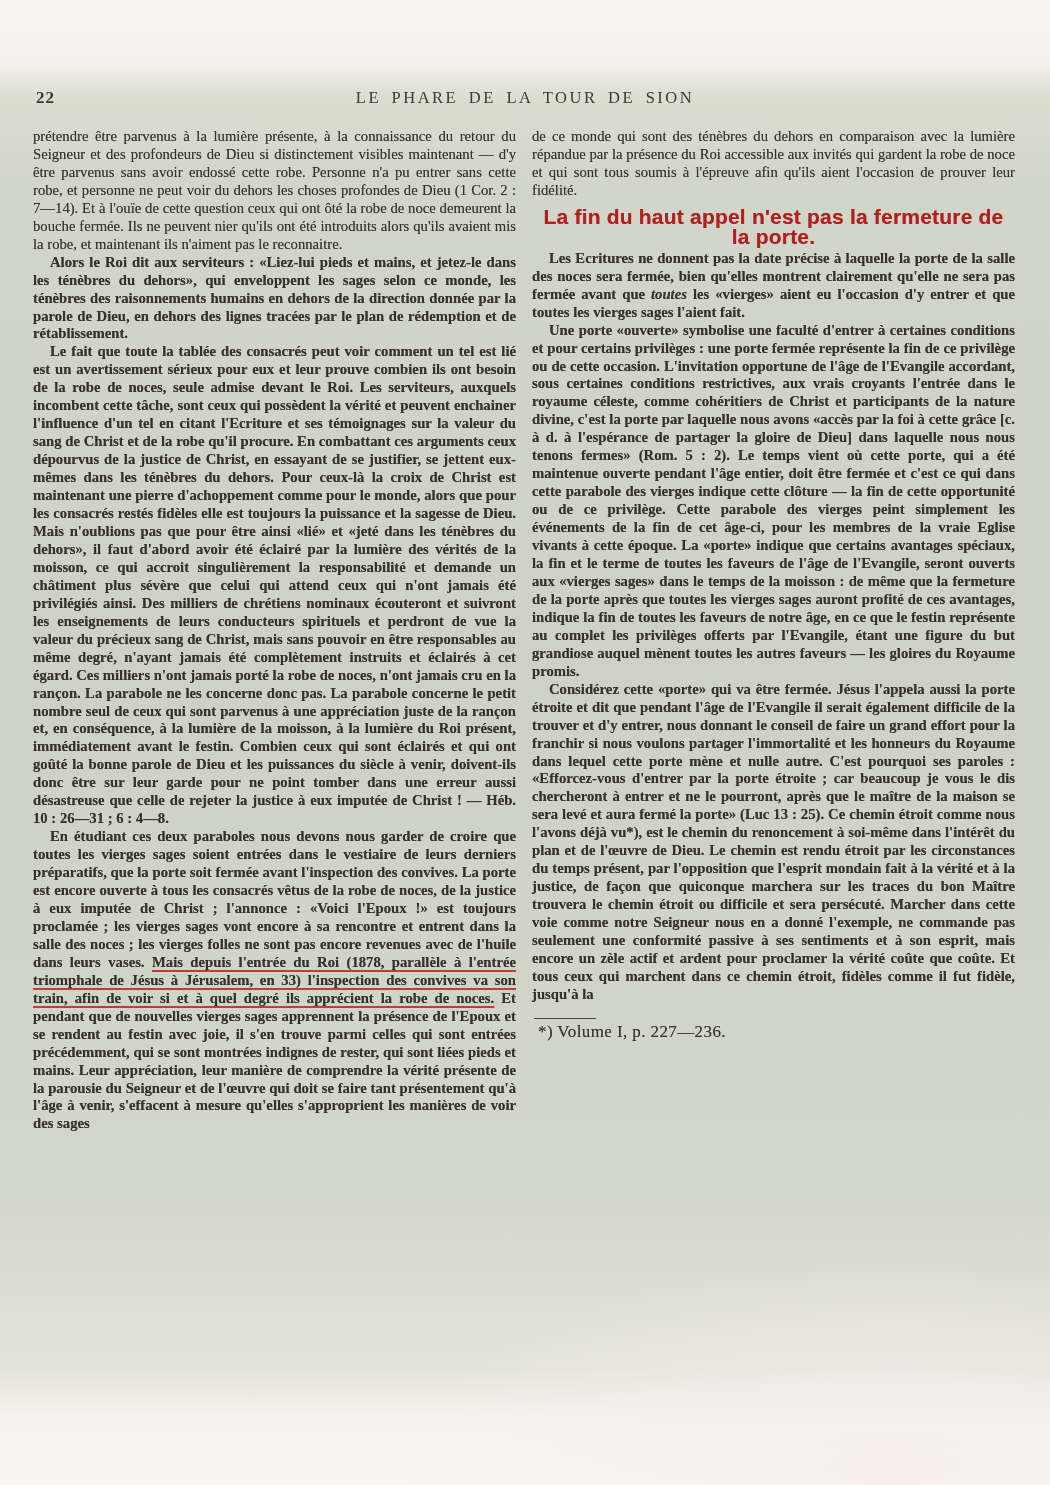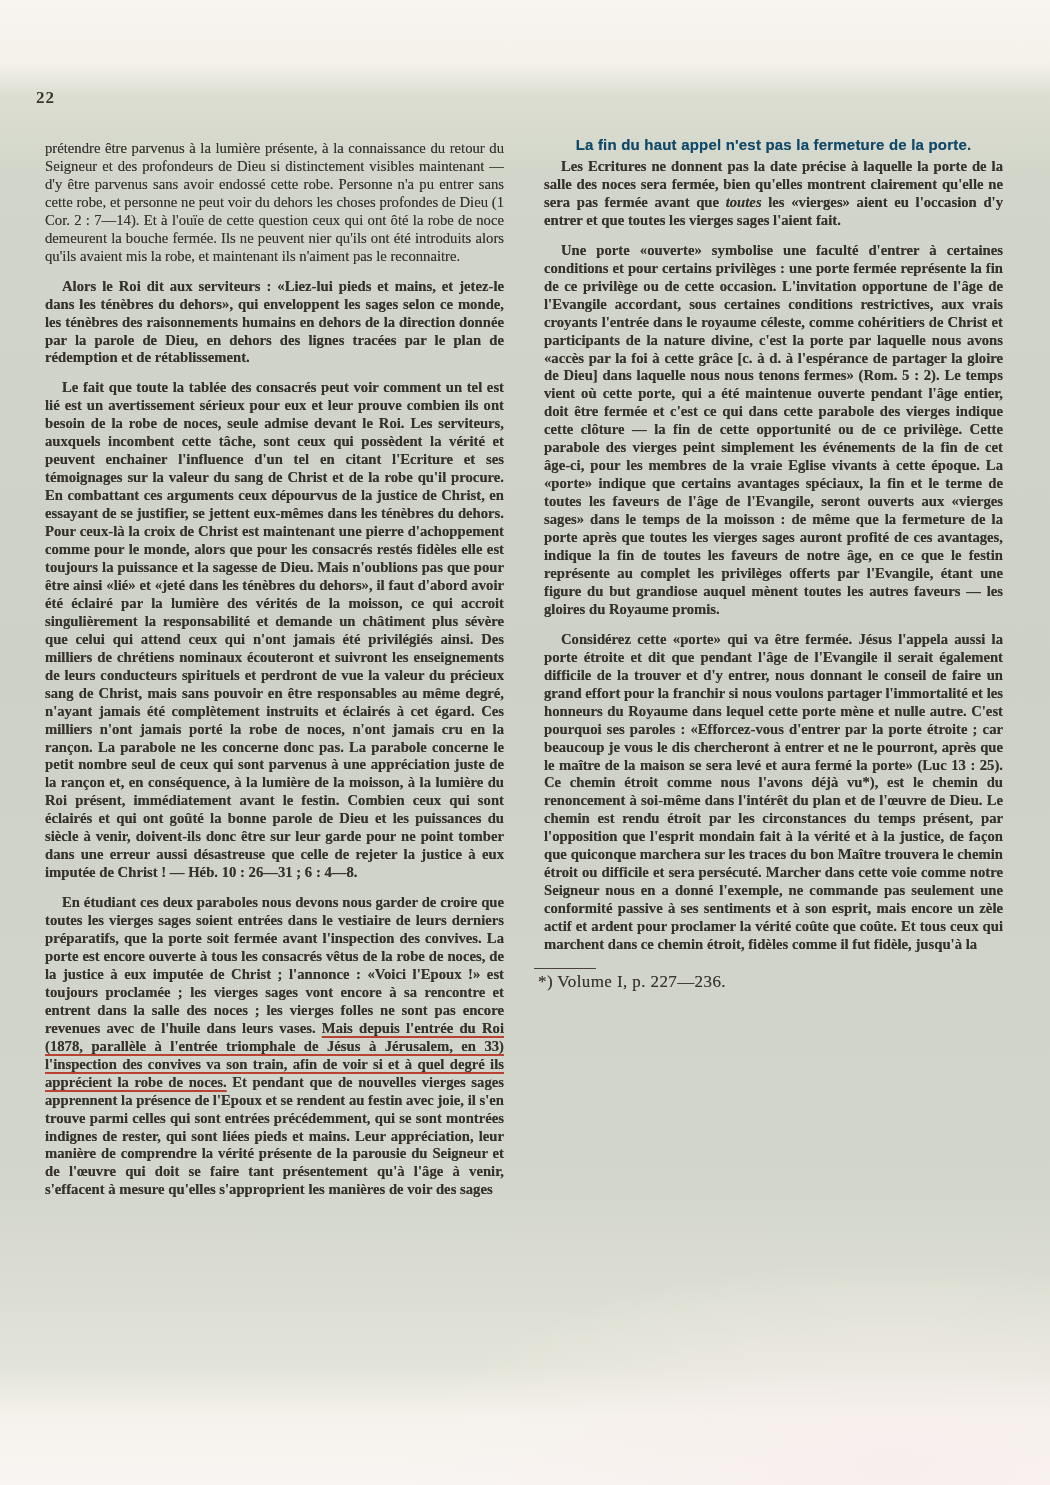--- a/index.html
+++ b/index.html
@@ -34,29 +34,29 @@
     position:absolute;top:128px;left:33px;width:982px;
     display:flex;gap:16px;
   }
   .col{
     width:483px;
     font-size:14.7px;line-height:17.95px;
     text-align:justify;
     color:#36312b;
     text-shadow:0 0 .45px rgba(54,49,43,.55);
   }
-  .col p{margin:12px;}
+  .col p{margin:0;}
   .col p.indent{text-indent:17px;font-weight:bold;}
   .col p + p{margin-top:0px;}
   .section-heading{
     font-family:"Liberation Sans","DejaVu Sans",sans-serif;
-    font-weight:bold;font-size:15px;line-height:20px;
+    font-weight:bold;font-size:21px;line-height:20px;
     text-align:center;text-indent:0 !important;
     margin:7px 0 3px 0 !important;
-    color:#0c4a6e;letter-spacing:.2px;
+    color:#b91c1c;letter-spacing:.2px;
   }
   .red-underline{
     text-decoration:underline;
     text-decoration-color:rgba(194,56,40,.85);
     text-decoration-thickness:2.4px;
     text-underline-offset:2.5px;
     text-decoration-skip-ink:none;
   }
   .ital{font-style:italic;}
   .footnote{
@@ -69,32 +69,34 @@
   }
   .footnote-text{padding-left:6px;letter-spacing:.4px;}
 </style>
 </head>
 <body>
 
 <div class="page">
 
   <div class="running-head">
     <span class="page-number">22</span>
+    <div class="journal-title">LE PHARE DE LA TOUR DE SION</div>
   </div>
 
   <div class="columns">
 
     <div class="col">
       <p>prétendre être parvenus à la lumière présente, à la connaissance du retour du Seigneur et des profondeurs de Dieu si distinctement visibles maintenant — d'y être parvenus sans avoir endossé cette robe.  Personne n'a pu entrer sans cette robe, et personne ne peut voir du dehors les choses profondes de Dieu (1 Cor. 2 : 7—14).  Et à l'ouïe de cette question ceux qui ont ôté la robe de noce demeurent la bouche fermée. Ils ne peuvent nier qu'ils ont été introduits alors qu'ils avaient mis la robe, et maintenant ils n'aiment pas le reconnaitre.</p>
       <p class="indent">Alors le Roi dit aux serviteurs :  «Liez-lui pieds et mains, et jetez-le dans les ténèbres du dehors», qui enveloppent les sages selon ce monde, les ténèbres des raisonnements humains en dehors de la direction donnée par la parole de Dieu, en dehors des lignes tracées par le plan de rédemption et de rétablissement.</p>
       <p class="indent">Le fait que toute la tablée des consacrés peut voir comment un tel est lié est un avertissement sérieux pour eux et leur prouve combien ils ont besoin de la robe de noces, seule admise devant le Roi.  Les serviteurs, auxquels incombent cette tâche, sont ceux qui possèdent la vérité et peuvent enchainer l'influence d'un tel en citant l'Ecriture et ses témoignages sur la valeur du sang de Christ et de la robe qu'il procure.  En combattant ces arguments ceux dépourvus de la justice de Christ, en essayant de se justifier, se jettent eux-mêmes dans les ténèbres du dehors.  Pour ceux-là la croix de Christ est maintenant une pierre d'achoppement comme pour le monde, alors que pour les consacrés restés fidèles elle est toujours la puissance et la sagesse de Dieu.  Mais n'oublions pas que pour être ainsi «lié» et «jeté dans les ténèbres du dehors», il faut d'abord avoir été éclairé par la lumière des vérités de la moisson, ce qui accroit singulièrement la responsabilité et demande un châtiment plus sévère que celui qui attend ceux qui n'ont jamais été privilégiés ainsi.  Des milliers de chrétiens nominaux écouteront et suivront les enseignements de leurs conducteurs spirituels et perdront de vue la valeur du précieux sang de Christ, mais sans pouvoir en être responsables au même degré, n'ayant jamais été complètement instruits et éclairés à cet égard.  Ces milliers n'ont jamais porté la robe de noces, n'ont jamais cru en la rançon. La parabole ne les concerne donc pas.  La parabole concerne le petit nombre seul de ceux qui sont parvenus à une appréciation juste de la rançon et, en conséquence, à la lumière de la moisson, à la lumière du Roi présent, immédiatement avant le festin.  Combien ceux qui sont éclairés et qui ont goûté la bonne parole de Dieu et les puissances du siècle à venir, doivent-ils donc être sur leur garde pour ne point tomber dans une erreur aussi désastreuse que celle de rejeter la justice à eux imputée de Christ !  —  Héb. 10 : 26—31 ; 6 : 4—8.</p>
       <p class="indent"><span>En étudiant ces deux paraboles nous devons nous garder de croire que toutes les vierges sages soient entrées dans le vestiaire de leurs derniers préparatifs, que la porte soit fermée avant l'inspection des convives.  La porte est encore ouverte à tous les consacrés vêtus de la robe de noces, de la justice à eux imputée de Christ ; l'annonce :  «Voici l'Epoux !» est toujours proclamée ;  les vierges sages vont encore à sa rencontre et entrent dans la salle des noces ;  les vierges folles ne sont pas encore revenues avec de l'huile dans leurs vases. </span><span class="red-underline">Mais depuis l'entrée du Roi (1878, parallèle à l'entrée triomphale de Jésus à Jérusalem, en 33) l'inspection des convives va son train, afin de voir si et à quel degré ils apprécient la robe de noces.</span><span>  Et pendant que de nouvelles vierges sages apprennent la présence de l'Epoux et se rendent au festin avec joie, il s'en trouve parmi celles qui sont entrées précédemment, qui se sont montrées indignes de rester, qui sont liées pieds et mains.  Leur appréciation, leur manière de comprendre la vérité présente de la parousie du Seigneur et de l'œuvre qui doit se faire tant présentement qu'à l'âge à venir, s'effacent à mesure qu'elles s'approprient les manières de voir des sages</span></p>
     </div>
 
     <div class="col">
+      <p>de ce monde qui sont des ténèbres du dehors en comparaison avec la lumière répandue par la présence du Roi accessible aux invités qui gardent la robe de noce et qui sont tous soumis à l'épreuve afin qu'ils aient l'occasion de prouver leur fidélité.</p>
       <p class="section-heading">La fin du haut appel n'est pas la fermeture de la porte.</p>
       <p class="indent"><span>Les Ecritures ne donnent pas la date précise à laquelle la porte de la salle des noces sera fermée, bien qu'elles montrent clairement qu'elle ne sera pas fermée avant que </span><span class="ital">toutes</span><span> les «vierges» aient eu l'occasion d'y entrer et que toutes les vierges sages l'aient fait.</span></p>
       <p class="indent">Une porte «ouverte» symbolise une faculté d'entrer à certaines conditions et pour certains privilèges :  une porte fermée représente la fin de ce privilège ou de cette occasion.  L'invitation opportune de l'âge de l'Evangile accordant, sous certaines conditions restrictives, aux vrais croyants l'entrée dans le royaume céleste, comme cohéritiers de Christ et participants de la nature divine, c'est la porte par laquelle nous avons «accès par la foi à cette grâce [c. à d. à l'espérance de partager la gloire de Dieu] dans laquelle nous nous tenons fermes» (Rom. 5 : 2).  Le temps vient où cette porte, qui a été maintenue ouverte pendant l'âge entier, doit être fermée et c'est ce qui dans cette parabole des vierges indique cette clôture — la fin de cette opportunité ou de ce privilège.  Cette parabole des vierges peint simplement les événements de la fin de cet âge-ci, pour les membres de la vraie Eglise vivants à cette époque.  La «porte» indique que certains avantages spéciaux, la fin et le terme de toutes les faveurs de l'âge de l'Evangile, seront ouverts aux «vierges sages» dans le temps de la moisson : de même que la fermeture de la porte après que toutes les vierges sages auront profité de ces avantages, indique la fin de toutes les faveurs de notre âge, en ce que le festin représente au complet les privilèges offerts par l'Evangile, étant une figure du but grandiose auquel mènent toutes les autres faveurs  —  les gloires du Royaume promis.</p>
       <p class="indent">Considérez cette «porte» qui va être fermée.  Jésus l'appela aussi la porte étroite et dit que pendant l'âge de l'Evangile il serait également difficile de la trouver et d'y entrer, nous donnant le conseil de faire un grand effort pour la franchir si nous voulons partager l'immortalité et les honneurs du Royaume dans lequel cette porte mène et nulle autre.  C'est pourquoi ses paroles : «Efforcez-vous d'entrer par la porte étroite ;  car beaucoup je vous le dis chercheront à entrer et ne le pourront, après que le maître de la maison se sera levé et aura fermé la porte» (Luc 13 : 25).  Ce chemin étroit comme nous l'avons déjà vu*), est le chemin du renoncement à soi-même dans l'intérêt du plan et de l'œuvre de Dieu.  Le chemin est rendu étroit par les circonstances du temps présent, par l'opposition que l'esprit mondain fait à la vérité et à la justice, de façon que quiconque marchera sur les traces du bon Maître trouvera le chemin étroit ou difficile et sera persécuté. Marcher dans cette voie comme notre Seigneur nous en a donné l'exemple, ne commande pas seulement une conformité passive à ses sentiments et à son esprit, mais encore un zèle actif et ardent pour proclamer la vérité coûte que coûte.  Et tous ceux qui marchent dans ce chemin étroit, fidèles comme il fut fidèle, jusqu'à la</p>
       <div class="footnote">
         <div class="footnote-rule"></div>
         <div class="footnote-text">*) Volume I, p. 227—236.</div>
       </div>
     </div>
 

